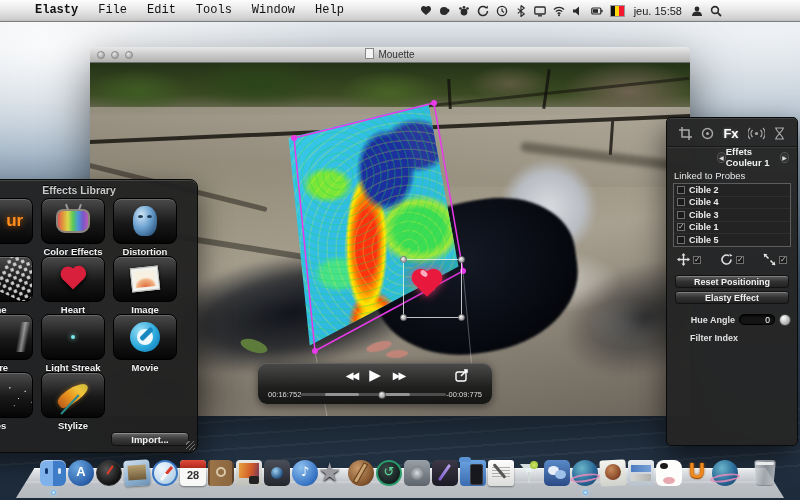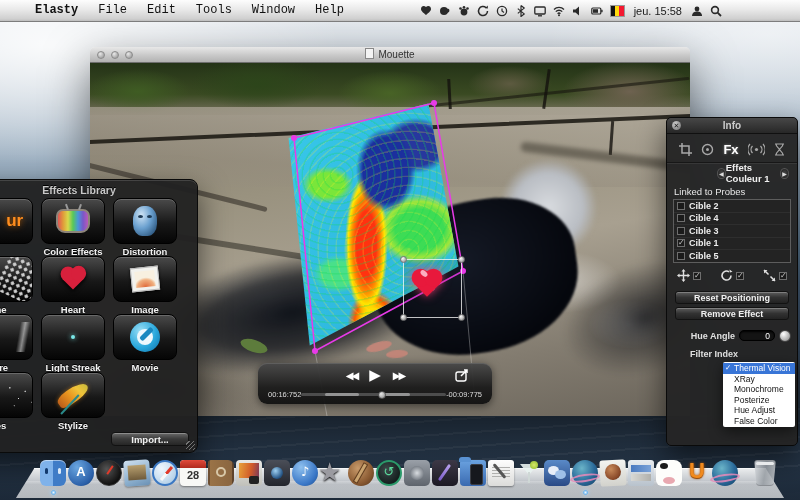--- a/index.html
+++ b/index.html
@@ -552,24 +552,20 @@
           <div class="fxicon stylize"></div>
         </div>
         <div class="fx-label">Stylize</div>
       </div>
     </div>
   <div id="import-btn">Import...</div>
   <div id="fx-resize"></div>
 </div>
 
 <div id="infopanel">
-  <div id="info-titlebar">
-    <div id="info-close">✕</div>
-    <div id="info-title">Info</div>
-  </div>
   <div id="info-tools">
       <span class="tool">
         <svg width="13" height="13" viewBox="0 0 13 13">
           <path d="M3 0v10h10 M0 3h10v10" fill="none" stroke="currentColor" stroke-width="1.5"></path>
         </svg>
       </span>
       <span class="tool">
         <svg width="13" height="13" viewBox="0 0 13 13">
           <circle cx="6.5" cy="6.5" r="5" fill="none" stroke="currentColor" stroke-width="1.4"></circle>
           <circle cx="6.5" cy="6.5" r="1.5" fill="currentColor"></circle>
@@ -634,38 +630,30 @@
       </span>
       <span class="tgroup">
         <span><svg width="13" height="13" viewBox="0 0 13 13">
             <path d="M1 1l4.5 4.5 M12 12L7.5 7.5" stroke="currentColor" stroke-width="1.5"></path>
             <path d="M1 1h3.5L1 4.5z M12 12H8.5L12 8.5z" fill="currentColor"></path>
           </svg></span>
         <span class="cbx">✓</span>
       </span>
     </div>
   <div class="ibtn">Reset Positioning</div>
-  <div class="ibtn">Remove Effect</div>
+  <div class="ibtn">Elasty Effect</div>
   <div class="param-row" style="margin-top:8px;">
     <span class="param-label">Hue Angle</span>
     <span class="param-field">0</span>
     <span class="knob"></span>
   </div>
   <div id="filter-row">
     <span id="filter-label">Filter Index</span>
     <span style="width:50px;"></span>
   </div>
-  <div id="filter-menu">
-      <div class="fm-item sel">Thermal Vision</div>
-      <div class="fm-item">XRay</div>
-      <div class="fm-item">Monochrome</div>
-      <div class="fm-item">Posterize</div>
-      <div class="fm-item">Hue Adjust</div>
-      <div class="fm-item">False Color</div>
-    </div>
 </div>
 
 <div id="dock-shelf"></div>
 <div id="dock-icons">
     <div class="dicon d-finder">
       <span class="run-dot"></span>
     </div>
     <div class="dicon d-app-store"></div>
     <div class="dicon d-dashboard"></div>
     <div class="dicon d-preview"></div>

